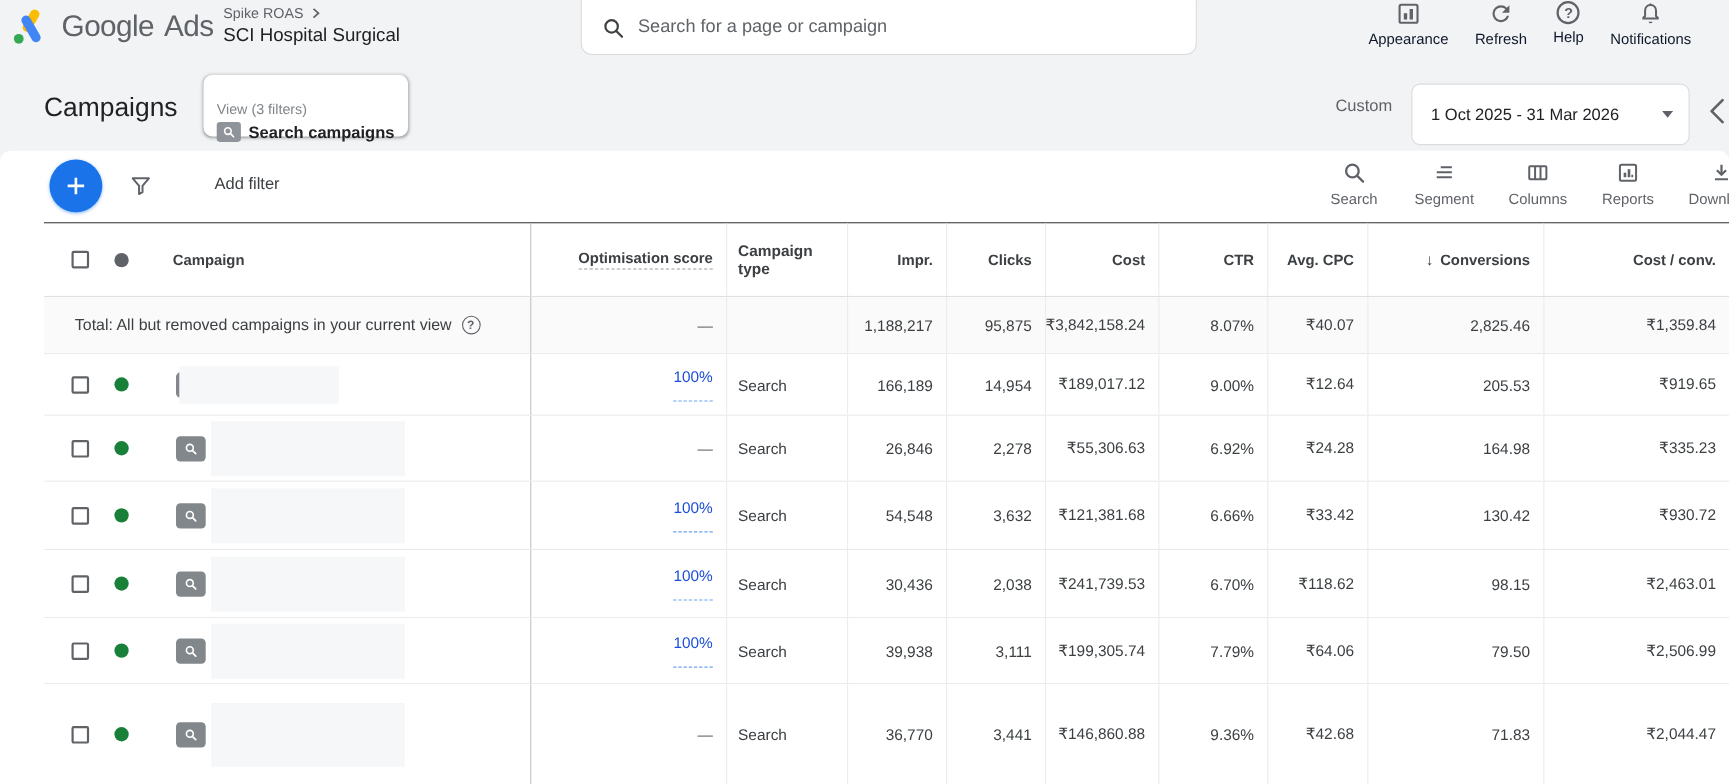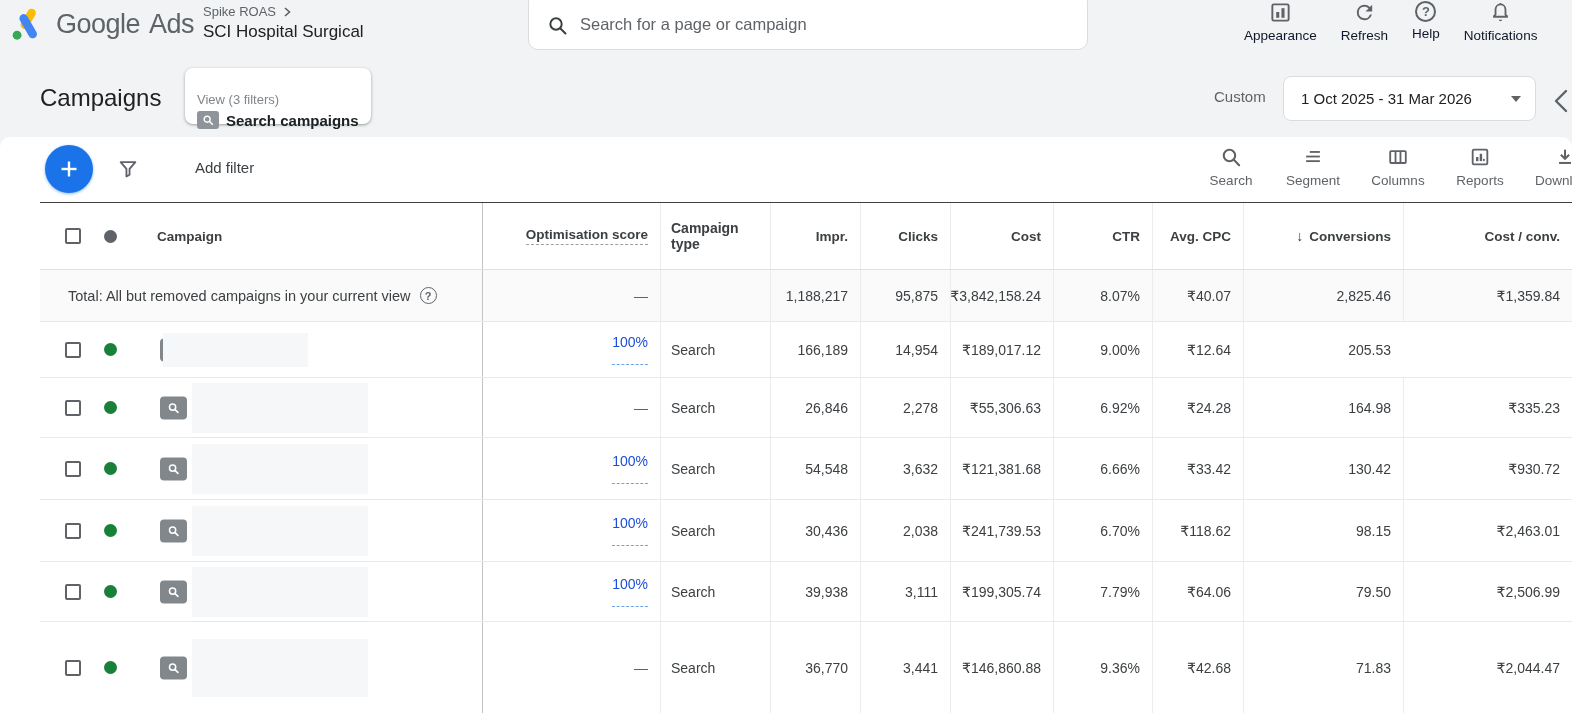--- a/index.html
+++ b/index.html
@@ -41,21 +41,21 @@
     position:absolute; left:185px; top:12px; width:186px; height:56px;
     background:#fff; border-radius:8px; box-shadow:0 1px 2px rgba(60,64,67,.3),0 1px 3px 1px rgba(60,64,67,.15);
     padding:24px 12px 0 12px;
   }
   .view-chip .line1 { font-size:13px; color:#80868b; }
   .view-chip .line2 { display:flex; align-items:center; gap:7px; margin-top:4px; }
   .view-chip .badge { width:22px; height:18px; background:#8f949a; border-radius:3px; display:flex; align-items:center; justify-content:center; }
   .view-chip .line2 .txt { font-size:15px; color:#202124; font-weight:bold; white-space:nowrap; }
   .date-preset { position:absolute; left:1214px; top:32px; font-size:15px; color:#5f6368; }
   .date-box {
-    position:absolute; left:1283px; top:20px; width:253px; height:45px;
+    position:absolute; left:1283px; top:20px; width:253px; height:56px;
     background:#fff; border:1px solid #dadce0; border-radius:8px;
     display:flex; align-items:center; padding:0 14px 0 17px; cursor:pointer;
   }
   .date-box .range { flex:1; font-size:15px; color:#202124; }
   .caret-down { width:0; height:0; border-left:5.5px solid transparent; border-right:5.5px solid transparent; border-top:6px solid #5f6368; }
   .panel-chevron { position:absolute; left:1550px; top:30px; cursor:pointer; }
 
   
   .card { position:absolute; left:0; top:137px; width:1572px; height:576px; background:#fff; border-radius:10px 10px 0 0; }
 
@@ -357,20 +357,21 @@
       <div class="c num vs">
           <span class="score-link">100%</span>
         </div>
       <div class="c c-type v">Search</div>
       <div class="c num v">166,189</div>
       <div class="c num v">14,954</div>
       <div class="c num v">₹189,017.12</div>
       <div class="c num v">9.00%</div>
       <div class="c num v">₹12.64</div>
       <div class="c num v">205.53</div>
+      <div class="c num v">₹919.65</div>
     </div>
 
     <div class="trow r2">
       <div class="c c-check">
           <span class="checkbox"></span>
         </div>
       <div class="c c-status">
           <span class="dot dot-on"></span>
         </div>
       <div class="c c-name">

